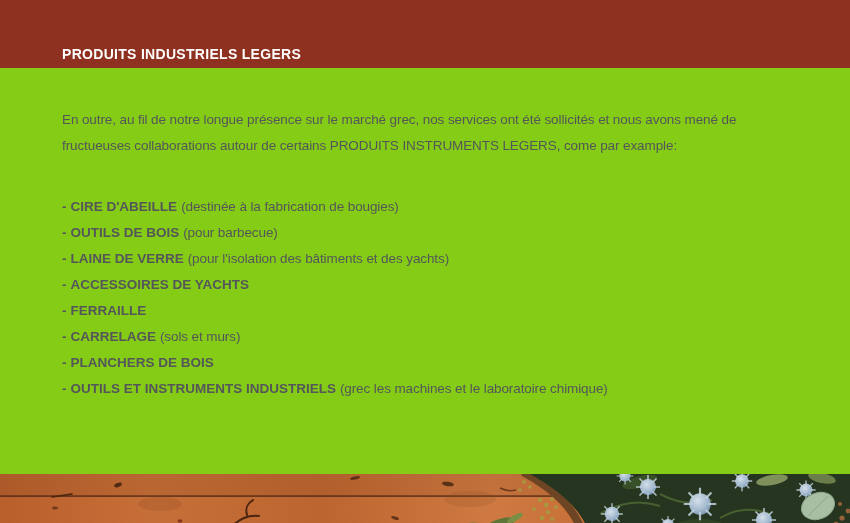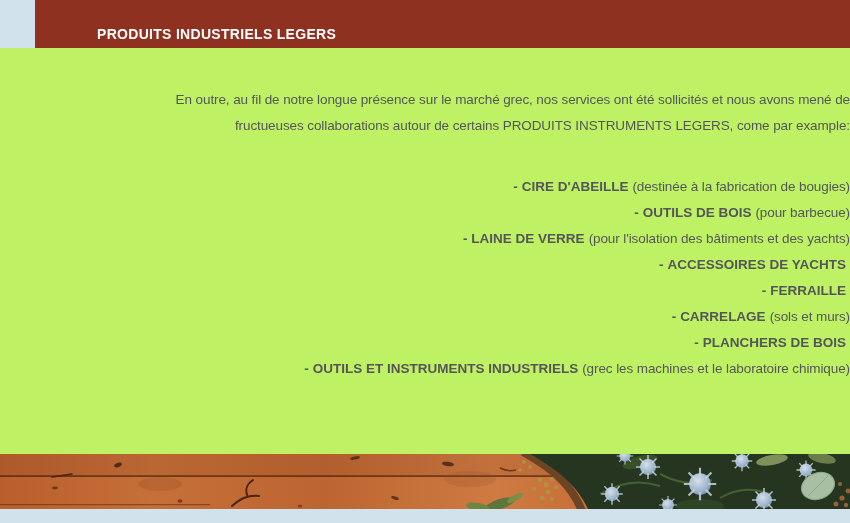--- a/index.html
+++ b/index.html
@@ -3,33 +3,32 @@
 <meta charset="utf-8">
 <style>
   * { margin:0; padding:0; box-sizing:border-box; }
   html,body { width:850px; height:523px; }
   .page {
     position:relative; width:850px; height:523px; overflow:hidden;
     font-family:"Liberation Sans", sans-serif;
     background:#D2E2EC;
   }
   .header {
-    height:48px; background:#8F3120;
+    height:68px; background:#8F3120;
     display:flex; align-items:flex-end;
     padding:0 0 7px 62px;
-    margin-left:35px;
   }
   .header h1 {
     color:#FFFFFF; font-size:14px; font-weight:700;
     letter-spacing:0.3px; line-height:1;
   }
   .content {
-    height:406px; background:#bef264;
+    height:406px; background:#84cc16;
     padding:39px 0 0 62px;
-    color:#55565A; font-size:13.5px;text-align:right;
+    color:#55565A; font-size:13.5px;
   }
   .intro div { line-height:26px; white-space:nowrap; letter-spacing:-0.1px; }
   .products { list-style:none; margin-top:35px; }
   .products li { line-height:26px; white-space:nowrap; letter-spacing:-0.1px; }
   .bullet { font-weight:700; margin-right:4px; }
   .pname  { font-weight:700; letter-spacing:0; }
   .pdesc  { margin-left:4px; }
   .photo-strip { height:55px; position:relative; }
   .photo-strip svg { display:block; }
 </style>

